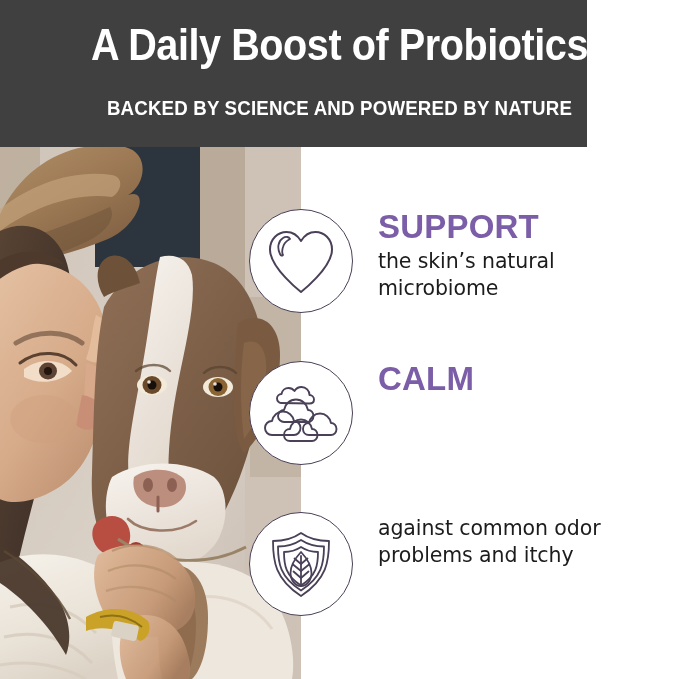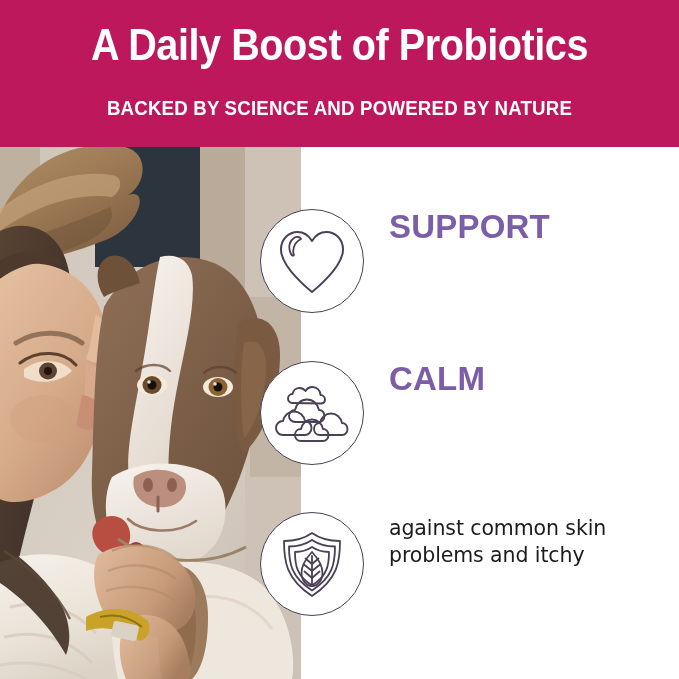--- a/index.html
+++ b/index.html
@@ -16,23 +16,23 @@
     height: 679px;
     overflow: hidden;
     background: #ffffff;
   }
 
   
   .header {
     position: absolute;
     left: 0;
     top: 0;
-    width: 679px;
+    width: 587px;
     height: 147px;
-    background: #be185d;
+    background: #404040;
     overflow: hidden;
   }
   .header-title {
     position: absolute;
     left: 0;
     top: 19px;
     width: 679px;
     text-align: center;
     color: #ffffff;
     font-family: "Liberation Sans", sans-serif;
@@ -79,21 +79,21 @@
     left: 301px;
     top: 147px;
     width: 378px;
     height: 532px;
     background: #ffffff;
   }
 
   
   .benefit {
     position: absolute;
-    left: 11px;
+    left: 0;
     width: 547px;
     height: 110px;
   }
   .benefit-icon {
     position: absolute;
     left: 249px;
     top: 0;
     width: 104px;
     height: 104px;
     border-radius: 50%;
@@ -281,20 +281,24 @@
 
   <div class="benefit" style="top:209px;">
     <div class="benefit-icon">
       <svg width="102" height="102" viewBox="0 0 102 102" xmlns="http://www.w3.org/2000/svg">
         <path d="M51,82 C51,82 20,58 20,39.5 C20,29 28,22 36.5,22 C43,22 48,26 51,31 C54,26 59,22 65.5,22 C74,22 82,29 82,39.5 C82,58 51,82 51,82 Z" fill="none" stroke="#4a4057" stroke-width="2" stroke-linejoin="round"></path>
         <path d="M30,44 C27,38 28,31 33,28 C36,26 39,27 40,29 C38,30 34,33 33,37 C32,40 32,43 33,45 C32,46 31,46 30,44 Z" fill="none" stroke="#4a4057" stroke-width="1.8" stroke-linejoin="round"></path>
       </svg>
     </div>
     <div class="benefit-text">
       <div class="benefit-title">SUPPORT</div>
+      <div class="benefit-desc">
+        <span>the skin’s natural</span>
+        <span>microbiome</span>
+      </div>
     </div>
   </div>
 
   <div class="benefit" style="top:361px;">
     <div class="benefit-icon">
       <svg width="102" height="102" viewBox="0 0 102 102" xmlns="http://www.w3.org/2000/svg">
         <g fill="none" stroke="#4a4057" stroke-width="1.9" stroke-linejoin="round" stroke-linecap="round">
           <path d="M31,41 C29,41 27,39 27,36.5 C27,34 29,32 31.5,32 C32,28.5 35,26 38.5,26 C41,26 43,27 44.5,29 C46,26.5 48.5,25 51.5,25 C56,25 59.5,28.5 59.5,33 C62,33 64,35 64,37.5 C64,40 62,41.5 59.5,41.5 Z"></path>
           <path d="M34,60 C31,60 28,57.5 28,54 C28,50.5 31,48 34,48 C35,42 40,37.5 46,37.5 C52,37.5 57,42 58,48 C61,48 63.5,50.5 63.5,54 C63.5,57.5 61,60 58,60 Z"></path>
           <path d="M22,73 C18,73 15,70 15,66 C15,62 18,59 22,59 C23,53.5 27.5,49.5 33,49.5 C38.5,49.5 43,53.5 44,59 C47.5,59 50.5,62 50.5,66 C50.5,70 47.5,73 44,73 Z"></path>
@@ -321,19 +325,19 @@
             <path d="M51,51 L57.5,45.5"></path>
           <path d="M51,58 L43,51.5"></path>
             <path d="M51,58 L59,51.5"></path>
           <path d="M51,65 L43.5,58.5"></path>
             <path d="M51,65 L58.5,58.5"></path>
         </g>
       </svg>
     </div>
     <div class="benefit-text">
       <div class="benefit-desc">
-        <span>against common skin</span>
+        <span>against common odor</span>
         <span>problems and itchy</span>
       </div>
     </div>
   </div>
 
 </div>
 
 </body></html>

